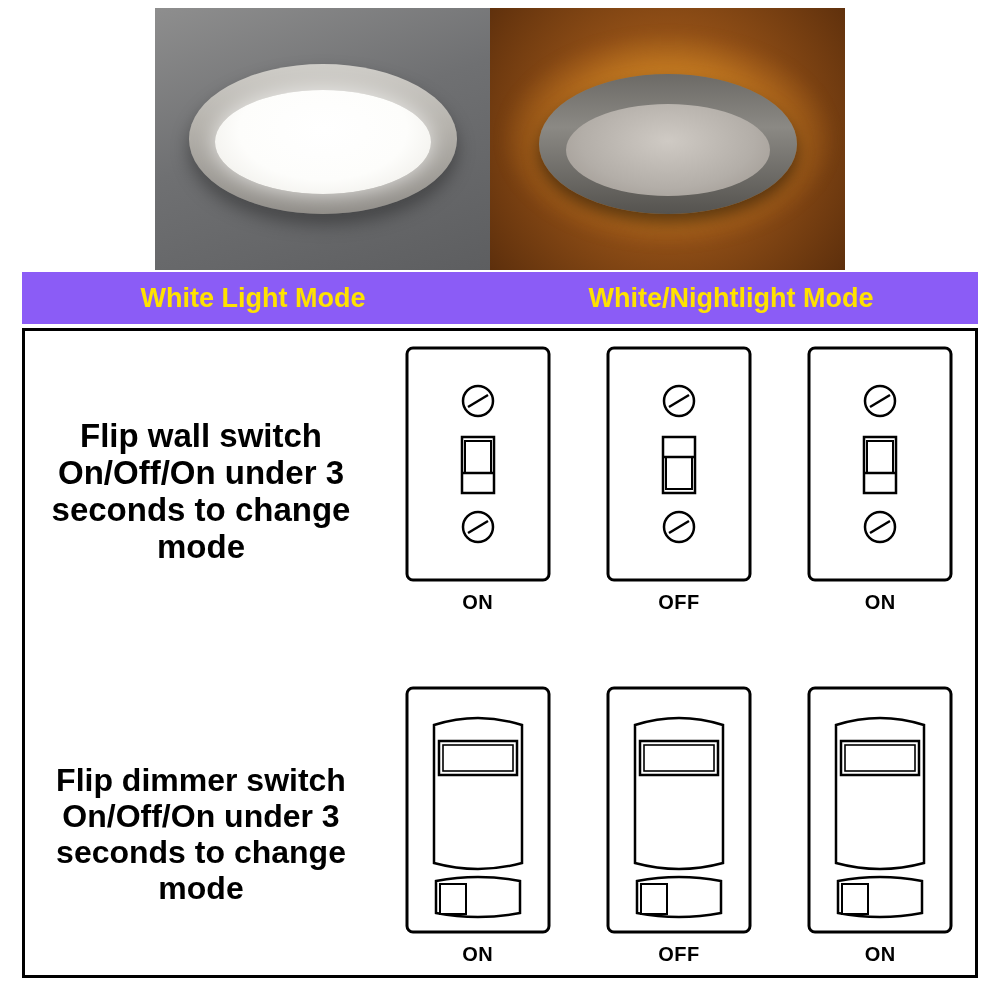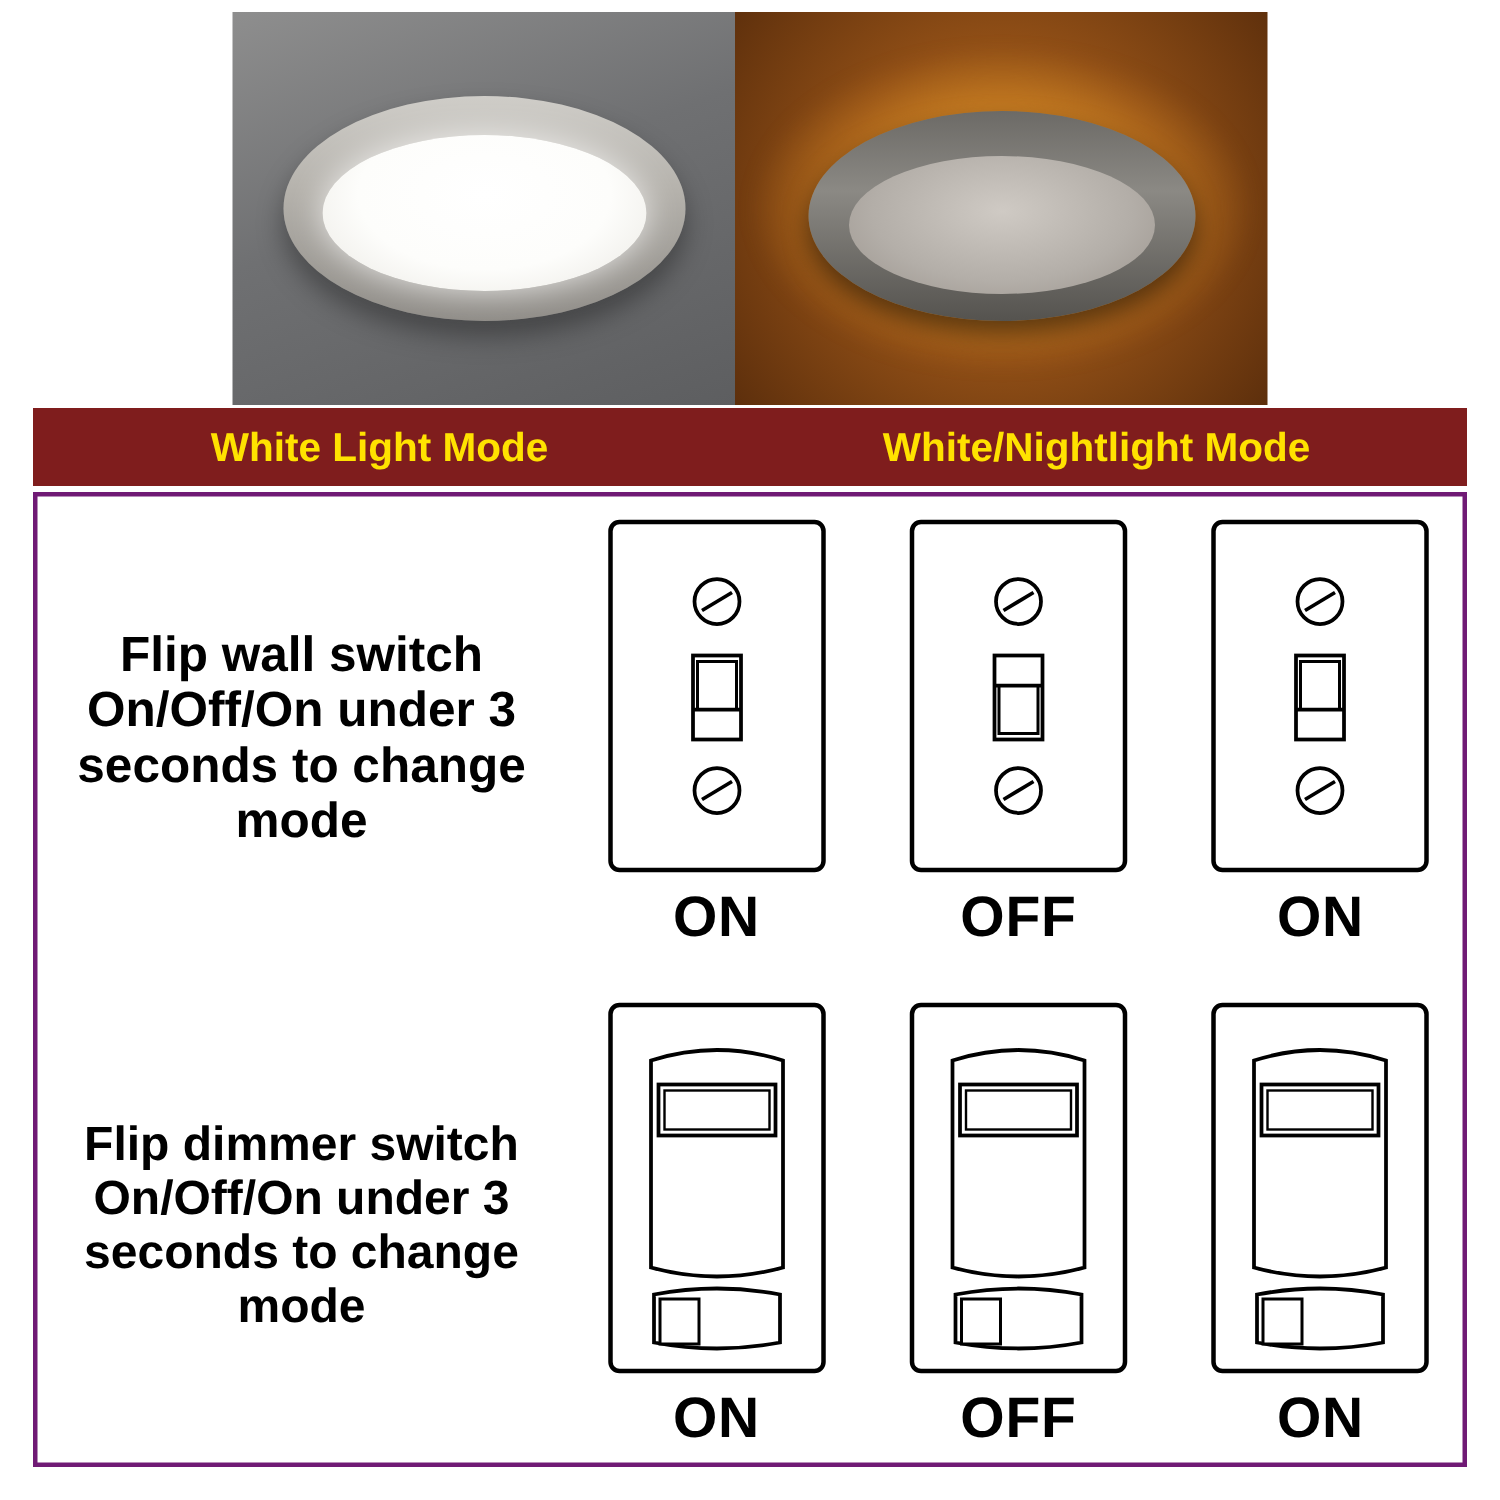--- a/index.html
+++ b/index.html
@@ -102,54 +102,54 @@
     background: radial-gradient(ellipse at 50% 40%, #cfcac4 0%, #b3aea8 60%, #9a938c 100%);
   }
 
   
   .mode-bar {
     position: absolute;
     left: 22px;
     top: 272px;
     width: 956px;
     height: 52px;
-    background: #7f1d1d;
+    background: #8b5cf6;
     display: flex;
     align-items: center;
   }
   .mode-label {
     color: #ffe200;
     font-weight: bold;
     font-size: 27px;
     text-align: center;
     white-space: nowrap;
   }
   .mode-label-1 { width: 462px; }
   .mode-label-2 { width: 494px; }
 
   
   .panel {
     position: absolute;
     left: 22px;
     top: 328px;
     width: 956px;
     height: 650px;
-    border: 3px solid #701a75;
+    border: 3px solid #000000;
     box-sizing: border-box;
   }
 
   
   .row {
     position: absolute;
     left: 0;
     width: 956px;
     display: flex;
   }
   .row-toggle { top: 0px; height: 322px; }
-  .row-dimmer { top: 322px; height: 328px; }
+  .row-dimmer { top: 340px; height: 328px; }
 
   .caption {
     width: 352px;
     display: flex;
     align-items: center;
     justify-content: center;
     text-align: center;
     font-weight: bold;
     color: #000000;
     line-height: 1.12;
@@ -168,21 +168,21 @@
     box-sizing: border-box;
   }
   .switch-cell {
     display: flex;
     flex-direction: column;
     align-items: center;
   }
   .switch-state {
     margin-top: 8px;
     font-weight: bold;
-    font-size: 38px;
+    font-size: 20px;
     color: #000000;
     letter-spacing: 0.5px;
   }
 
   svg { display: block; }
 </style>
 </head>
 <body>
 
 <div class="page">

